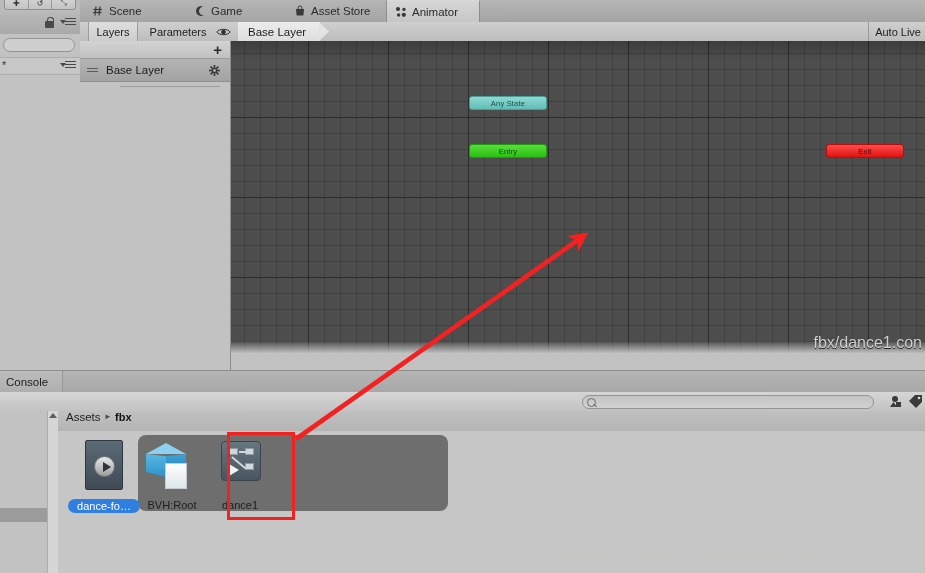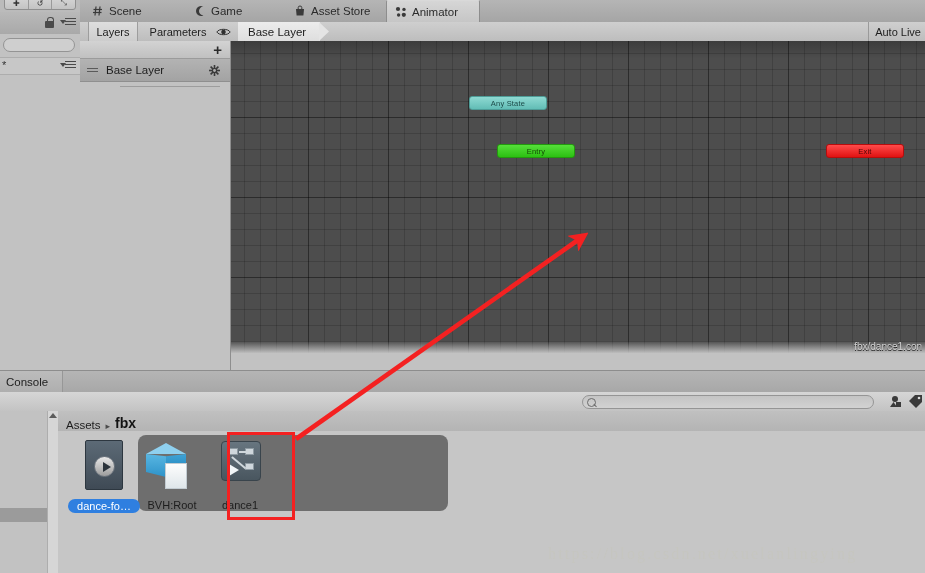--- a/index.html
+++ b/index.html
@@ -87,47 +87,47 @@
         linear-gradient(to bottom, rgba(0,0,0,.32) 1px, transparent 1px);
      background-size:16px 16px,16px 16px,80px 80px,80px 80px;
      background-position:-3px -4px,-3px -4px,-3px -4px,-3px -4px;}
   #canvas-vignette{position:absolute;left:0;top:0;width:100%;height:100%;
      background:linear-gradient(to bottom, rgba(0,0,0,.22), rgba(0,0,0,0) 18px);}
   .node{position:absolute;height:14px;border-radius:3px;display:flex;align-items:center;justify-content:center;
         font-size:7.5px;letter-spacing:.2px;box-sizing:border-box;}
   #node-anystate{left:238px;top:55px;width:78px;background:linear-gradient(#8ed9d2,#62bdb6);
         border:1px solid #4e9c97;color:#1d4b49;}
   #node-entry{left:238px;top:103px;width:78px;background:linear-gradient(#56df3a,#2cc012);
-        border:1px solid #23980e;color:#134a06;margin-left:28px;}
+        border:1px solid #23980e;color:#134a06;}
   #node-exit{left:595px;top:103px;width:78px;background:linear-gradient(#ff4b4b,#e01212);
         border:1px solid #b60d0d;color:#4d0404;}
-  #graph-status{position:absolute;right:3px;bottom:1px;font-size:10px;color:#cfcfcf;text-shadow:0 1px 0 #222;}
+  #graph-status{position:absolute;right:3px;bottom:1px;font-size:16px;color:#cfcfcf;text-shadow:0 1px 0 #222;}
   #graph-bottom-strip{position:absolute;left:151px;top:353px;width:694px;height:17px;background:#c2c2c2;}
   #graph-status-bar{position:absolute;left:151px;top:341px;width:694px;height:12px;background:linear-gradient(rgba(190,190,190,.0),rgba(195,195,195,.95));}
 
   
   #console-bar{left:0;top:370px;width:925px;height:22px;background:linear-gradient(#b5b5b5,#a7a7a7);
      border-top:1px solid #8d8d8d;}
   #console-tab{position:absolute;left:0;top:0;height:22px;padding:0 14px 0 6px;display:flex;align-items:center;
      font-size:11.5px;color:#1d1d1d;background:linear-gradient(#bcbcbc,#aeaeae);border-right:1px solid #979797;}
 
   
   #project-window{left:0;top:392px;width:925px;height:181px;background:#c6c6c6;}
   #proj-toolbar{position:absolute;left:0;top:0;width:925px;height:19px;background:linear-gradient(#d6d6d6,#c3c3c3);
                 border-bottom:1px solid #9c9c9c;}
   #proj-search{position:absolute;left:582px;top:3px;width:292px;height:14px;border:1px solid #959595;border-radius:7px;
      background:linear-gradient(#c4c4c4,#d2d2d2);box-sizing:border-box;}
   #proj-search .mg{position:absolute;left:4px;top:2px;width:7px;height:7px;border:1.3px solid #6b6b6b;border-radius:50%;}
   #proj-search .mg-h{position:absolute;left:10px;top:9px;width:4px;height:1.3px;background:#6b6b6b;transform:rotate(45deg);}
   .filter-ico{position:absolute;top:2px;width:15px;height:15px;}
   #proj-breadcrumb-bar{position:absolute;left:58px;top:19px;width:867px;height:20px;
-     background:linear-gradient(#c0c0c0,#b4b4b4);border-bottom:1px solid #9b9b9b;display:flex;align-items:flex-end;}
+     background:linear-gradient(#c0c0c0,#b4b4b4);border-bottom:1px solid #9b9b9b;display:flex;align-items:flex-start;}
   #bc-assets{margin-left:8px;font-size:11.5px;color:#1d1d1d;}
   #bc-sep{margin:0 5px;font-size:9px;color:#4b4b4b;}
-  #bc-current{font-size:14px;font-weight:bold;color:#121212;}
+  #bc-current{font-size:11px;font-weight:bold;color:#121212;}
   #proj-left-col{position:absolute;left:0;top:19px;width:58px;height:162px;background:#c2c2c2;}
   #proj-left-sel{position:absolute;left:0;top:97px;width:48px;height:14px;background:#9b9b9b;}
   #proj-scrollbar-track{position:absolute;left:47px;top:19px;width:12px;height:162px;background:#d6d6d6;border-left:1px solid #adadad;}
   #proj-scroll-up{position:absolute;left:49px;top:21px;width:0;height:0;border-left:4px solid transparent;border-right:4px solid transparent;border-bottom:5px solid #5c5c5c;}
   #proj-scroll-thumb{position:absolute;left:48px;top:29px;width:10px;height:122px;border-radius:5px;
      background:linear-gradient(to right,#9aabc6,#6d82a8 60%,#8799ba);border:1px solid #5d6f90;box-sizing:border-box;}
   #proj-content{position:absolute;left:58px;top:39px;width:867px;height:142px;background:#c6c6c6;}
 
   
   #asset-row{position:absolute;left:12px;top:2px;height:86px;display:flex;align-items:flex-start;}

